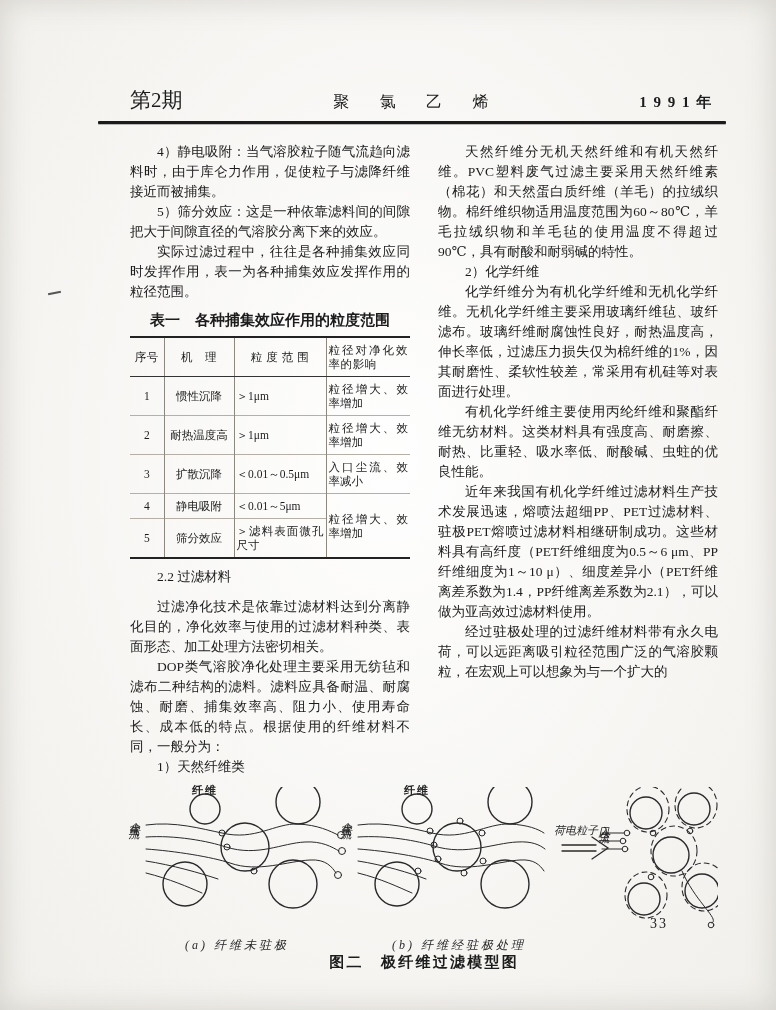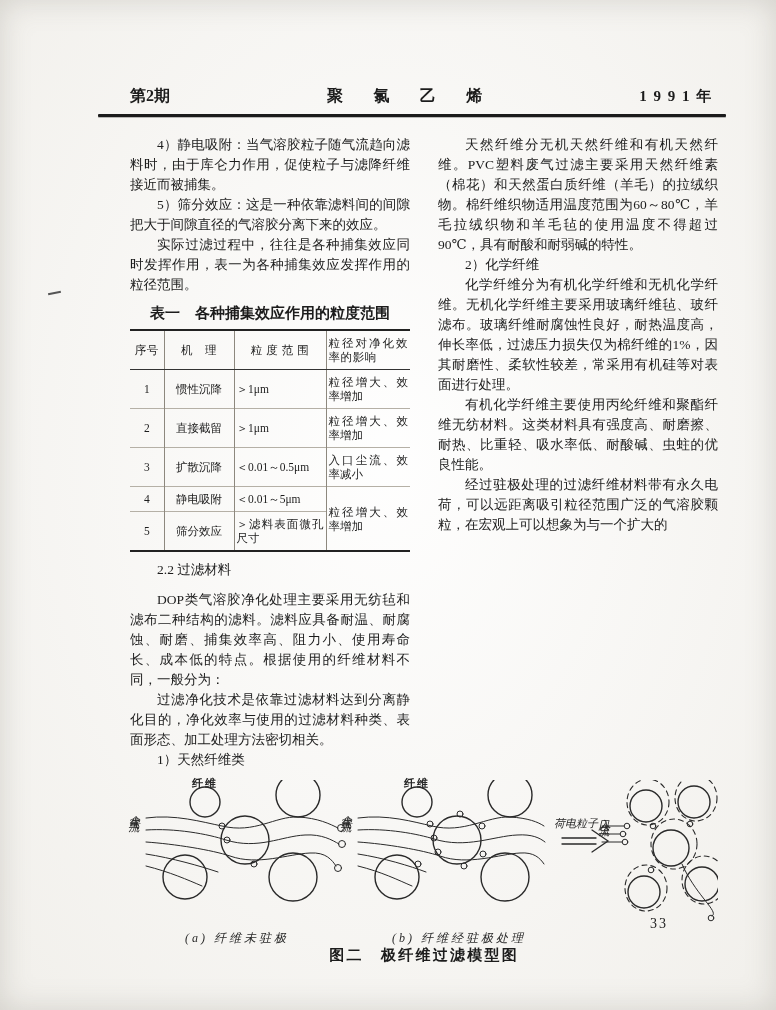--- a/index.html
+++ b/index.html
@@ -14,22 +14,22 @@
     position:relative;
     width:776px; height:1010px;
     padding:86px 58px 0 130px;
     background:
       radial-gradient(ellipse at 50% 45%, rgba(255,255,255,0.9), rgba(220,216,208,0.25) 95%),
       #f9f8f5;
     box-shadow:inset 0 0 30px rgba(120,115,105,0.25);
   }
   
   .header-row { display:flex; justify-content:space-between; align-items:baseline; }
-  .header-row .issue { font-weight:bold; font-size:16px; }
-  .header-row .journal { font-weight:bold; font-size:16px; letter-spacing:1.9em; text-indent:1.9em; }
+  .header-row .issue { font-weight:normal; font-size:21px; }
+  .header-row .journal { font-weight:normal; font-size:16px; letter-spacing:1.9em; text-indent:1.9em; }
   .header-row .year { font-weight:bold; font-size:15px; letter-spacing:0.45em; }
   .header-rule {
     height:3px; background:#1b1b1b; margin:7px 0 0 -32px;
     width:calc(100% + 40px); border-radius:1px;
     box-shadow:0 1px 0 rgba(0,0,0,0.25);
   }
   .margin-mark {
     position:absolute; left:48px; top:292px; width:13px; height:2px;
     background:#555; transform:rotate(-12deg);
   }
@@ -104,21 +104,21 @@
         </thead>
         <tbody>
           <tr>
             <td class="t-center">1</td>
             <td class="t-center c-sep">惯性沉降</td>
             <td class="c-sep">＞1μm</td>
             <td class="c-sep">粒径增大、效率增加</td>
           </tr>
           <tr>
             <td class="t-center">2</td>
-            <td class="t-center c-sep">直接截留</td>
+            <td class="t-center c-sep">耐热温度高</td>
             <td class="c-sep">＞1μm</td>
             <td class="c-sep">粒径增大、效率增加</td>
           </tr>
           <tr>
             <td class="t-center">3</td>
             <td class="t-center c-sep">扩散沉降</td>
             <td class="c-sep">＜0.01～0.5μm</td>
             <td class="c-sep">入口尘流、效率减小</td>
           </tr>
           <tr>
@@ -129,30 +129,31 @@
           </tr>
           <tr>
             <td class="t-center">5</td>
             <td class="t-center c-sep">筛分效应</td>
             <td class="c-sep">＞滤料表面微孔尺寸</td>
           </tr>
         </tbody>
       </table>
 
       <div class="section-heading" style="margin-top:8px">2.2 过滤材料</div>
+      <p>过滤净化技术是依靠过滤材料达到分离静化目的，净化效率与使用的过滤材料种类、表面形态、加工处理方法密切相关。</p>
       <p>DOP类气溶胶净化处理主要采用无纺毡和滤布二种结构的滤料。滤料应具备耐温、耐腐蚀、耐磨、捕集效率高、阻力小、使用寿命长、成本低的特点。根据使用的纤维材料不同，一般分为：</p>
-      <p>过滤净化技术是依靠过滤材料达到分离静化目的，净化效率与使用的过滤材料种类、表面形态、加工处理方法密切相关。</p>
       <p>1）天然纤维类</p>
     </div>
 
     <div class="col">
       <p>天然纤维分无机天然纤维和有机天然纤维。PVC塑料废气过滤主要采用天然纤维素（棉花）和天然蛋白质纤维（羊毛）的拉绒织物。棉纤维织物适用温度范围为60～80℃，羊毛拉绒织物和羊毛毡的使用温度不得超过90℃，具有耐酸和耐弱碱的特性。</p>
       <p class="num-heading">2）化学纤维</p>
       <p>化学纤维分为有机化学纤维和无机化学纤维。无机化学纤维主要采用玻璃纤维毡、玻纤滤布。玻璃纤维耐腐蚀性良好，耐热温度高，伸长率低，过滤压力损失仅为棉纤维的1%，因其耐磨性、柔软性较差，常采用有机硅等对表面进行处理。</p>
       <p>有机化学纤维主要使用丙纶纤维和聚酯纤维无纺材料。这类材料具有强度高、耐磨擦、耐热、比重轻、吸水率低、耐酸碱、虫蛀的优良性能。</p>
+      <p>近年来我国有机化学纤维过滤材料生产技术发展迅速，熔喷法超细PP、PET过滤材料、驻极PET熔喷过滤材料相继研制成功。这些材料具有高纤度（PET纤维细度为0.5～6 μm、PP纤维细度为1～10 μ）、细度差异小（PET纤维离差系数为1.4，PP纤维离差系数为2.1），可以做为亚高效过滤材料使用。</p>
       <p>经过驻极处理的过滤纤维材料带有永久电荷，可以远距离吸引粒径范围广泛的气溶胶颗粒，在宏观上可以想象为与一个扩大的</p>
     </div>
 
   </div>
 
   <div class="figure">
     <svg width="588" height="150" viewBox="0 0 588 150">
       <g stroke="#2a2a2a" fill="none" stroke-width="1.4" stroke-linecap="round">
 
         <circle cx="75" cy="22" r="15"></circle>

